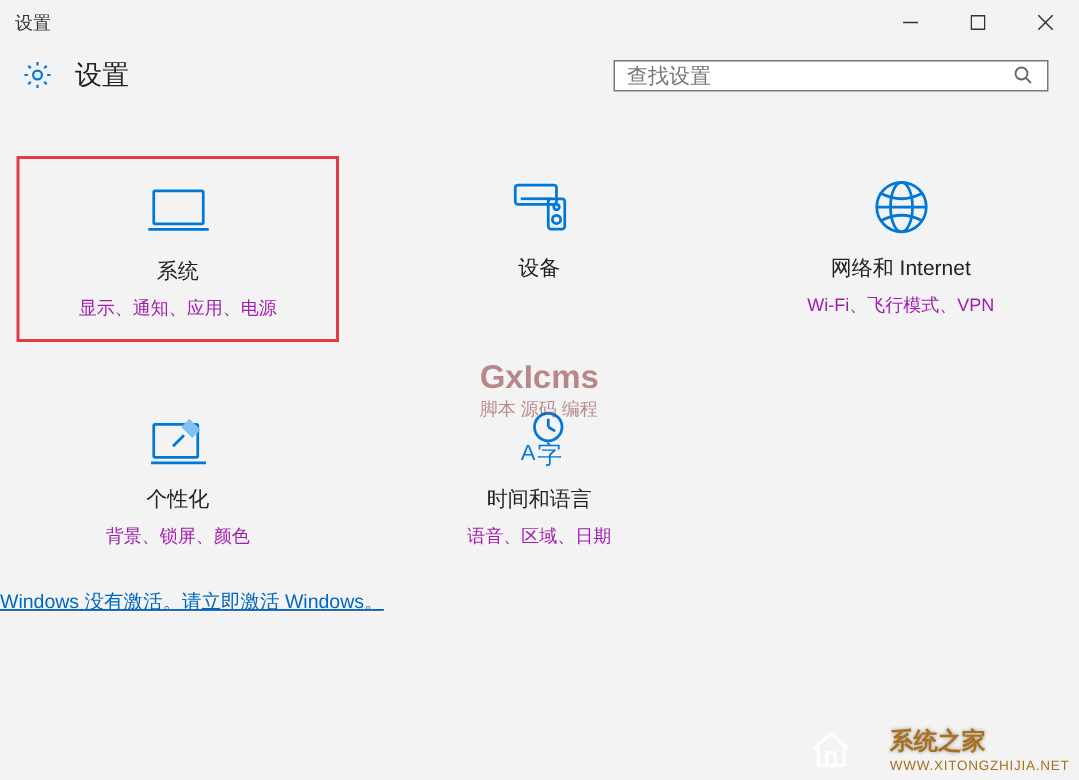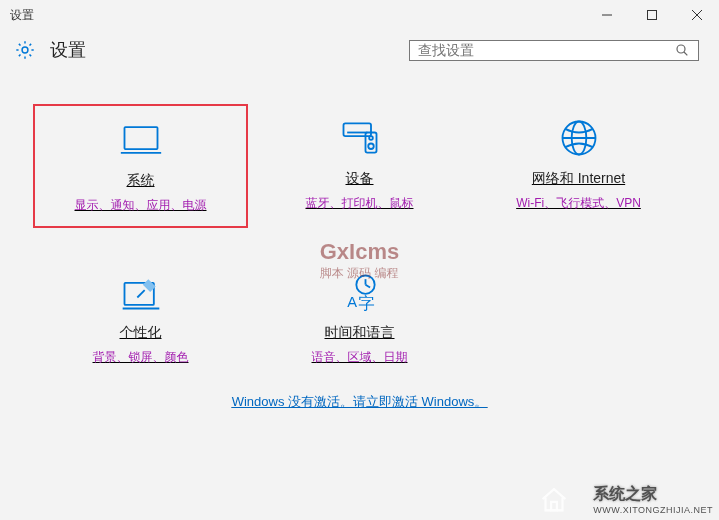--- a/index.html
+++ b/index.html
@@ -55,24 +55,23 @@
       border: none;
       outline: none;
       font-size: 14px;
       color: #555;
       background: transparent;
     }
     .search-icon { color: #666; }
     .grid {
       display: grid;
       grid-template-columns: repeat(3, 215px);
-      gap: 30px 4px;
+      gap: 30px 26px;
       justify-content: center;
       padding: 30px 20px 0 20px;
-      text-decoration: underline;
     }
     .tile {
       display: flex;
       flex-direction: column;
       align-items: center;
       text-align: center;
       padding: 12px 6px;
       cursor: pointer;
     }
     .tile.highlighted {
@@ -89,21 +88,21 @@
       color: #222;
       margin-bottom: 6px;
     }
     .tile-desc {
       font-size: 12px;
       color: #a21caf;
       line-height: 1.5;
       padding: 0 4px;
     }
     .activation {
-      text-align: center;
+      text-align: left;
       padding: 14px 0 8px 0;
       text-decoration: underline;
     }
     .activation-link {
       color: #0067c0;
       font-size: 13px;
       text-decoration: underline;
       cursor: pointer;
     }
     .watermark-center {
@@ -124,21 +123,21 @@
       text-align: left;
       font-weight: normal;
     }
     .watermark-corner {
       position: absolute;
       right: 6px;
       bottom: 4px;
       display: flex;
       align-items: center;
       gap: 22px;
-      color: #404040;
+      color: #a16207;
       opacity: 0.9;
       pointer-events: none;
     }
     .watermark-corner .txt {
       font-size: 16px;
       font-weight: bold;
       text-shadow: 0 0 3px rgba(0,0,0,0.4);
     }
     .watermark-corner .sub {
       font-size: 9px;
@@ -199,21 +198,20 @@
 
   <div class="tile">
     <svg class="tile-icon" viewBox="0 0 48 48" fill="none" stroke="currentColor" stroke-width="2">
       <rect x="6" y="8" width="30" height="14" rx="2"></rect>
       <line x1="10" y1="18" x2="32" y2="18"></line>
       <rect x="30" y="18" width="12" height="22" rx="2"></rect>
       <circle cx="36" cy="24" r="2"></circle>
         <circle cx="36" cy="33" r="3"></circle>
     </svg>
     <div class="tile-title">设备</div>
-    <div class="tile-desc">蓝牙、打印机、鼠标</div>
   </div>
 
   <div class="tile">
     <svg class="tile-icon" viewBox="0 0 48 48" fill="none" stroke="currentColor" stroke-width="2">
       <circle cx="24" cy="24" r="18"></circle>
       <ellipse cx="24" cy="24" rx="8" ry="18"></ellipse>
       <line x1="6" y1="24" x2="42" y2="24"></line>
       <path d="M9 14 Q24 22 39 14"></path>
         <path d="M9 34 Q24 26 39 34"></path>
     </svg>

